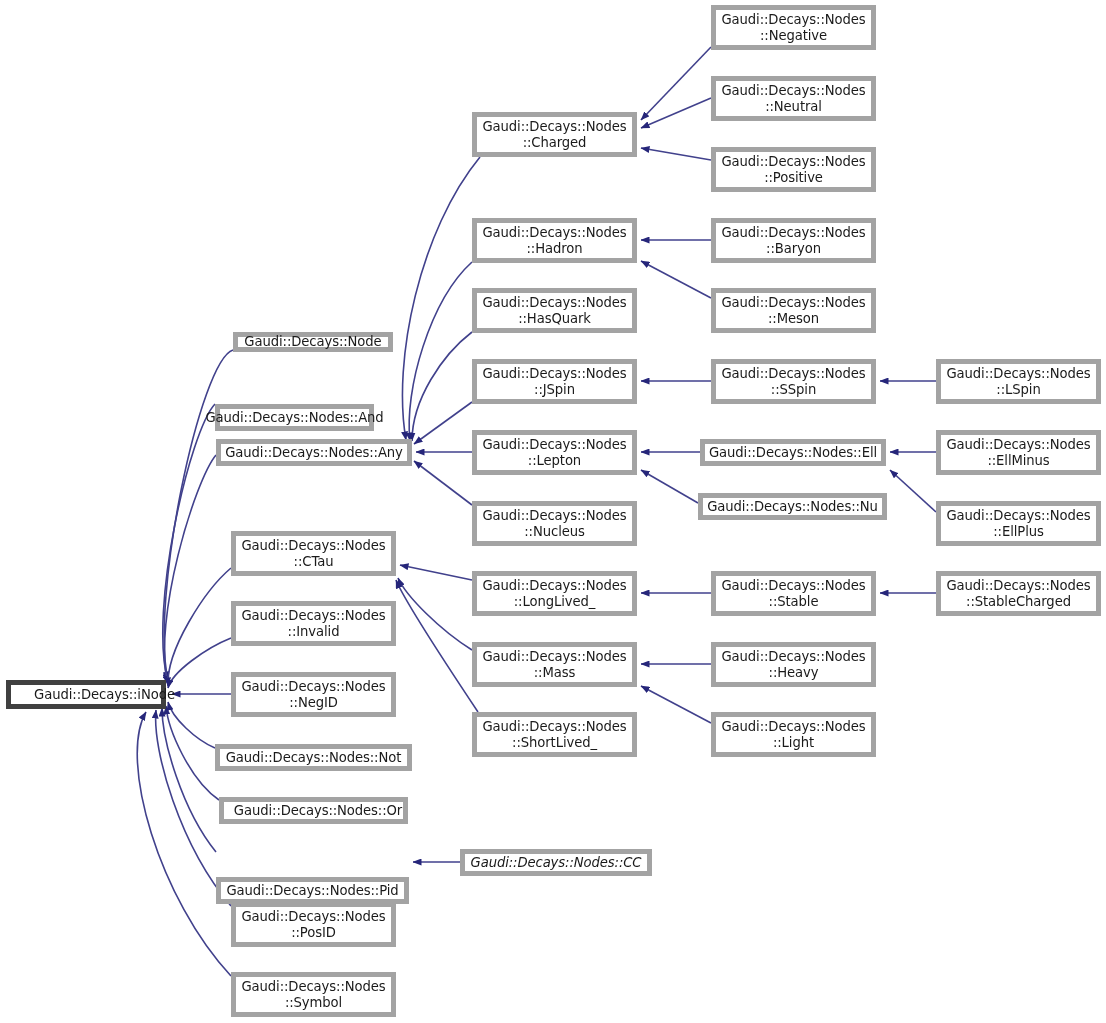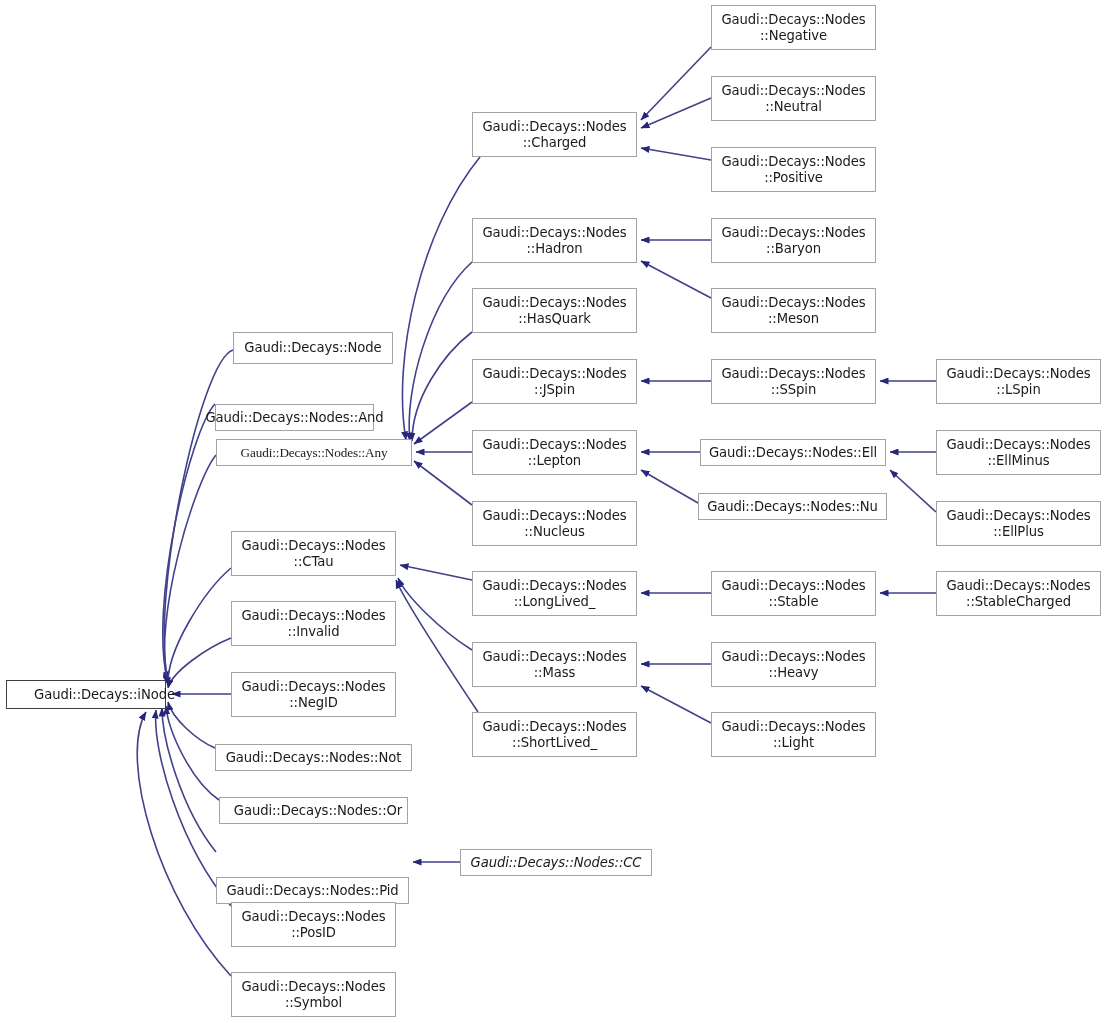--- a/index.html
+++ b/index.html
@@ -20,21 +20,21 @@
     position: absolute;
     left: 0;
     top: 0;
     width: 1106px;
     height: 1023px;
     pointer-events: none;
   }
   .node {
     position: absolute;
     box-sizing: border-box;
-    border: 1px solid #a3a3a3;
+    border: 5px solid #a3a3a3;
     background: #ffffff;
     color: #1a1a1a;
     font-size: 13.2px;
     line-height: 15.5px;
     text-align: center;
     display: flex;
     align-items: center;
     justify-content: center;
     padding: 0 3px;
     white-space: pre-line;
@@ -91,23 +91,23 @@
         <path d="M711,723 L641,686" fill="none" stroke="#41418c" stroke-width="1.6" marker-end="url(#arrowhead)"></path>
         <path d="M936,381 L880,381" fill="none" stroke="#41418c" stroke-width="1.6" marker-end="url(#arrowhead)"></path>
         <path d="M936,452 L890,452" fill="none" stroke="#41418c" stroke-width="1.6" marker-end="url(#arrowhead)"></path>
         <path d="M936,512 L890,470" fill="none" stroke="#41418c" stroke-width="1.6" marker-end="url(#arrowhead)"></path>
         <path d="M936,593 L880,593" fill="none" stroke="#41418c" stroke-width="1.6" marker-end="url(#arrowhead)"></path>
         <path d="M460,862 L413,862" fill="none" stroke="#41418c" stroke-width="1.6" marker-end="url(#arrowhead)"></path>
       </g>
   </svg>
   <div id="node-layer">
       <div class="node root" style="left: 6px; top: 680px; width: 160px; height: 29px;">Gaudi::Decays::iNode</div>
-      <div class="node" style="left: 233px; top: 332px; width: 160px; height: 32px;">Gaudi::Decays::Node</div>
+      <div class="node" style="left: 233px; top: 332px; width: 160px; height: 20px;">Gaudi::Decays::Node</div>
       <div class="node" style="left: 215px; top: 404px; width: 159px; height: 27px;">Gaudi::Decays::Nodes::And</div>
-      <div class="node" style="left: 216px; top: 439px; width: 196px; height: 27px; font-family: Liberation Serif, serif;">Gaudi::Decays::Nodes::Any</div>
+      <div class="node" style="left: 216px; top: 439px; width: 196px; height: 27px;">Gaudi::Decays::Nodes::Any</div>
       <div class="node" style="left: 231px; top: 531px; width: 165px; height: 45px;">Gaudi::Decays::Nodes
 ::CTau</div>
       <div class="node" style="left: 231px; top: 601px; width: 165px; height: 45px;">Gaudi::Decays::Nodes
 ::Invalid</div>
       <div class="node" style="left: 231px; top: 672px; width: 165px; height: 45px;">Gaudi::Decays::Nodes
 ::NegID</div>
       <div class="node" style="left: 215px; top: 744px; width: 197px; height: 27px;">Gaudi::Decays::Nodes::Not</div>
       <div class="node" style="left: 219px; top: 797px; width: 189px; height: 27px; padding-left: 12px;">Gaudi::Decays::Nodes::Or</div>
       <div class="node" style="left: 216px; top: 849px; width: 193px; height: 27px; margin-top: 28px;">Gaudi::Decays::Nodes::Pid</div>
       <div class="node" style="left: 231px; top: 902px; width: 165px; height: 45px;">Gaudi::Decays::Nodes

